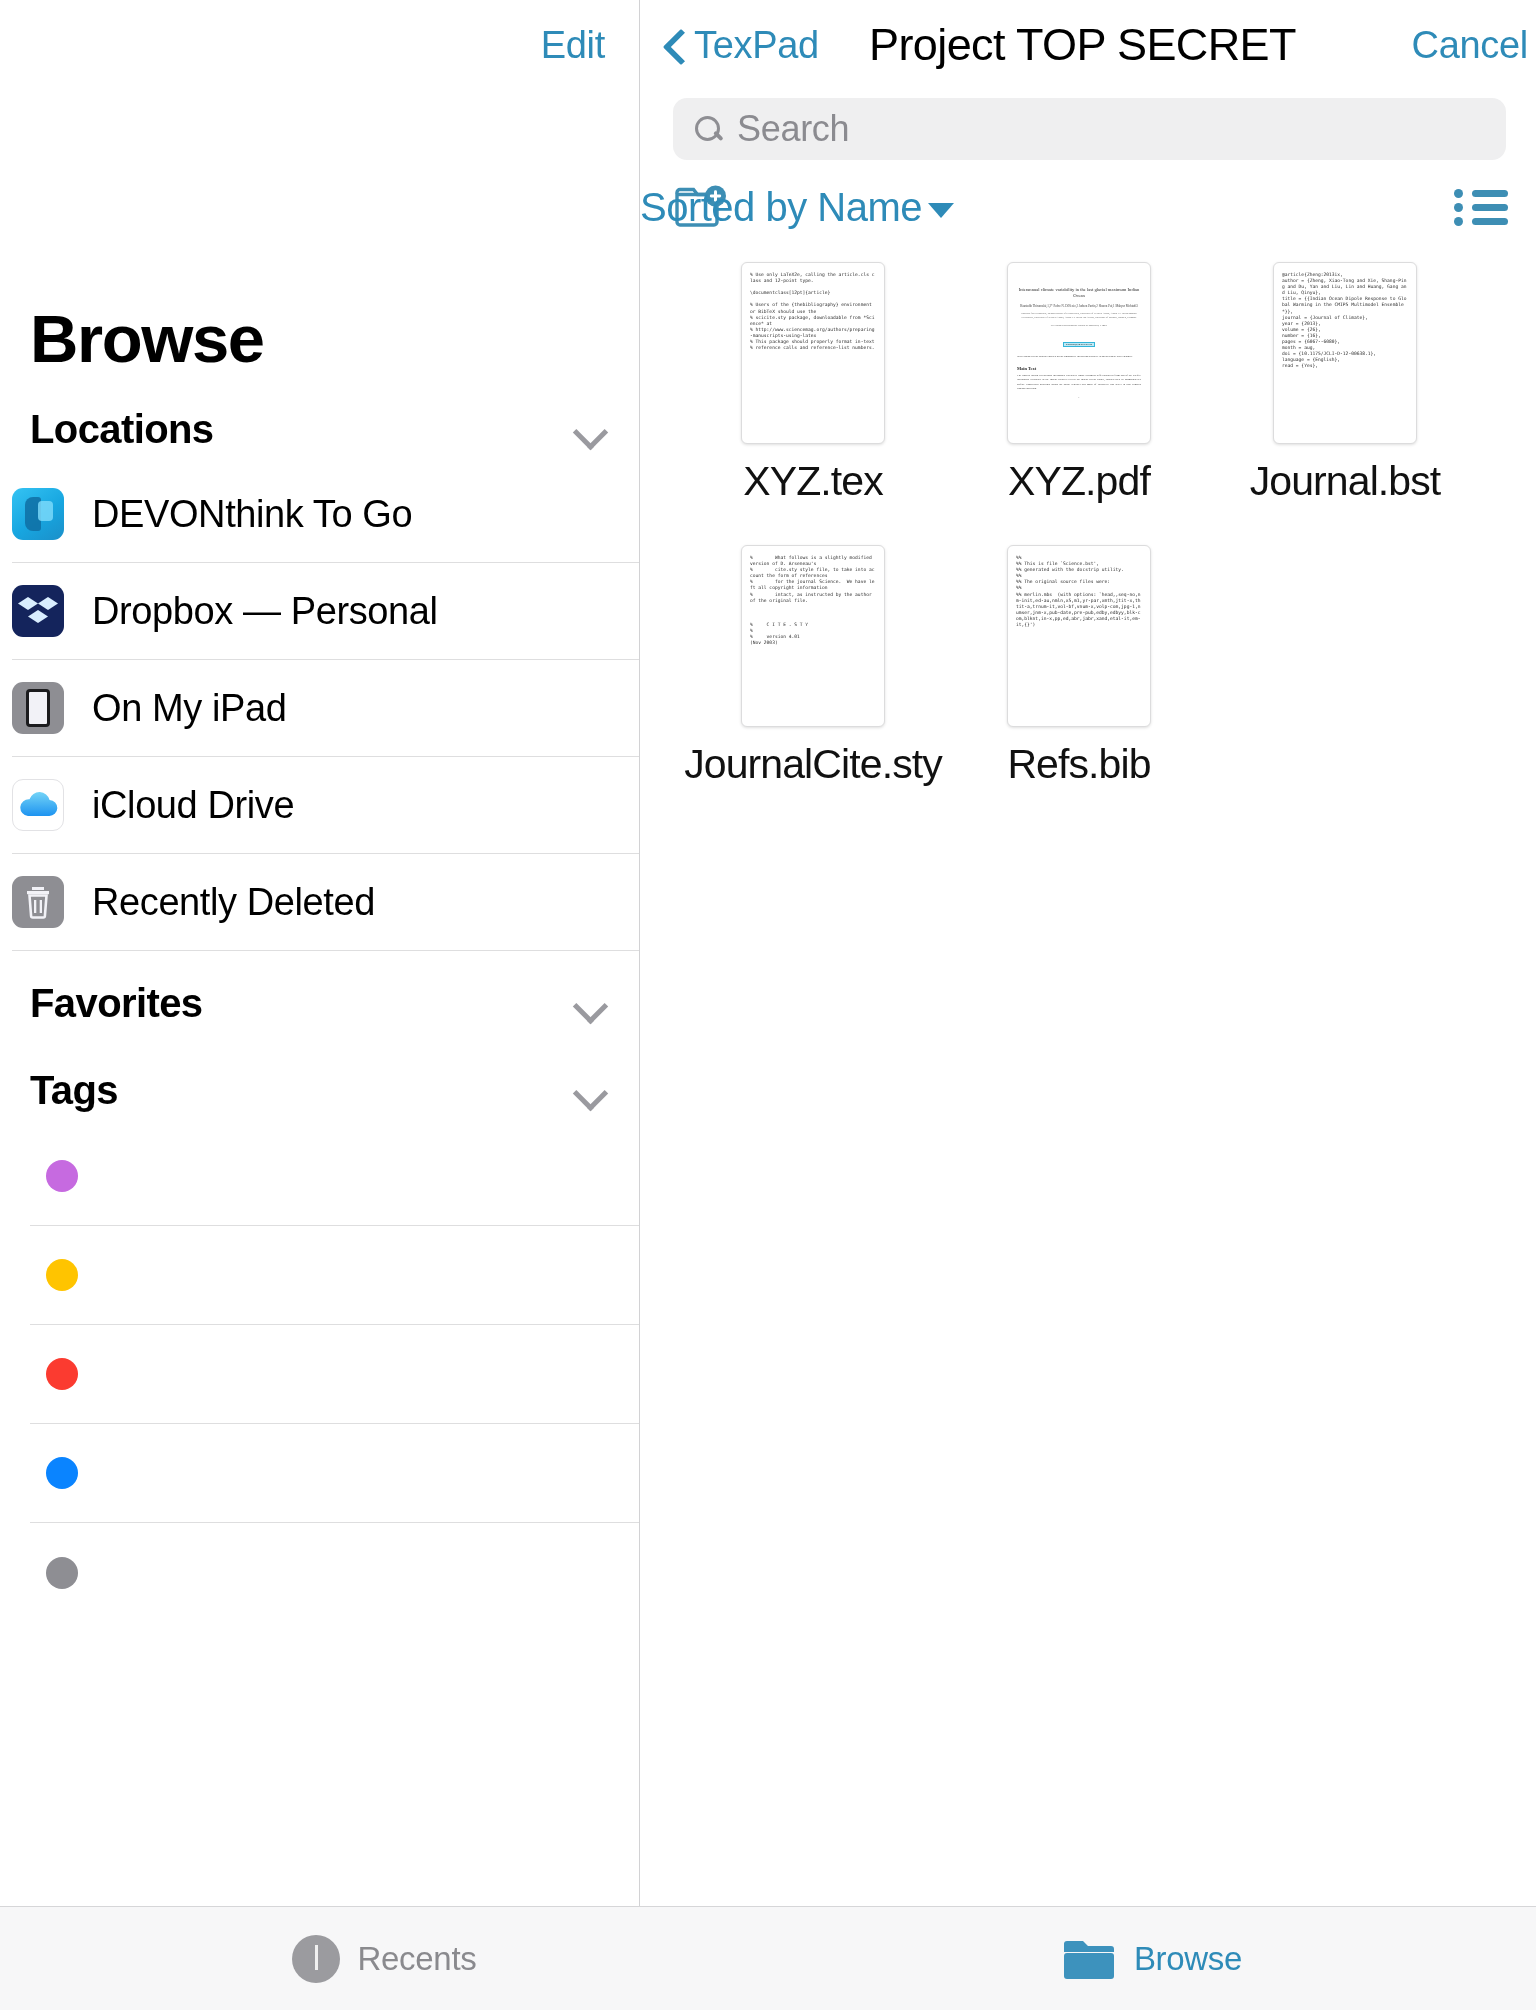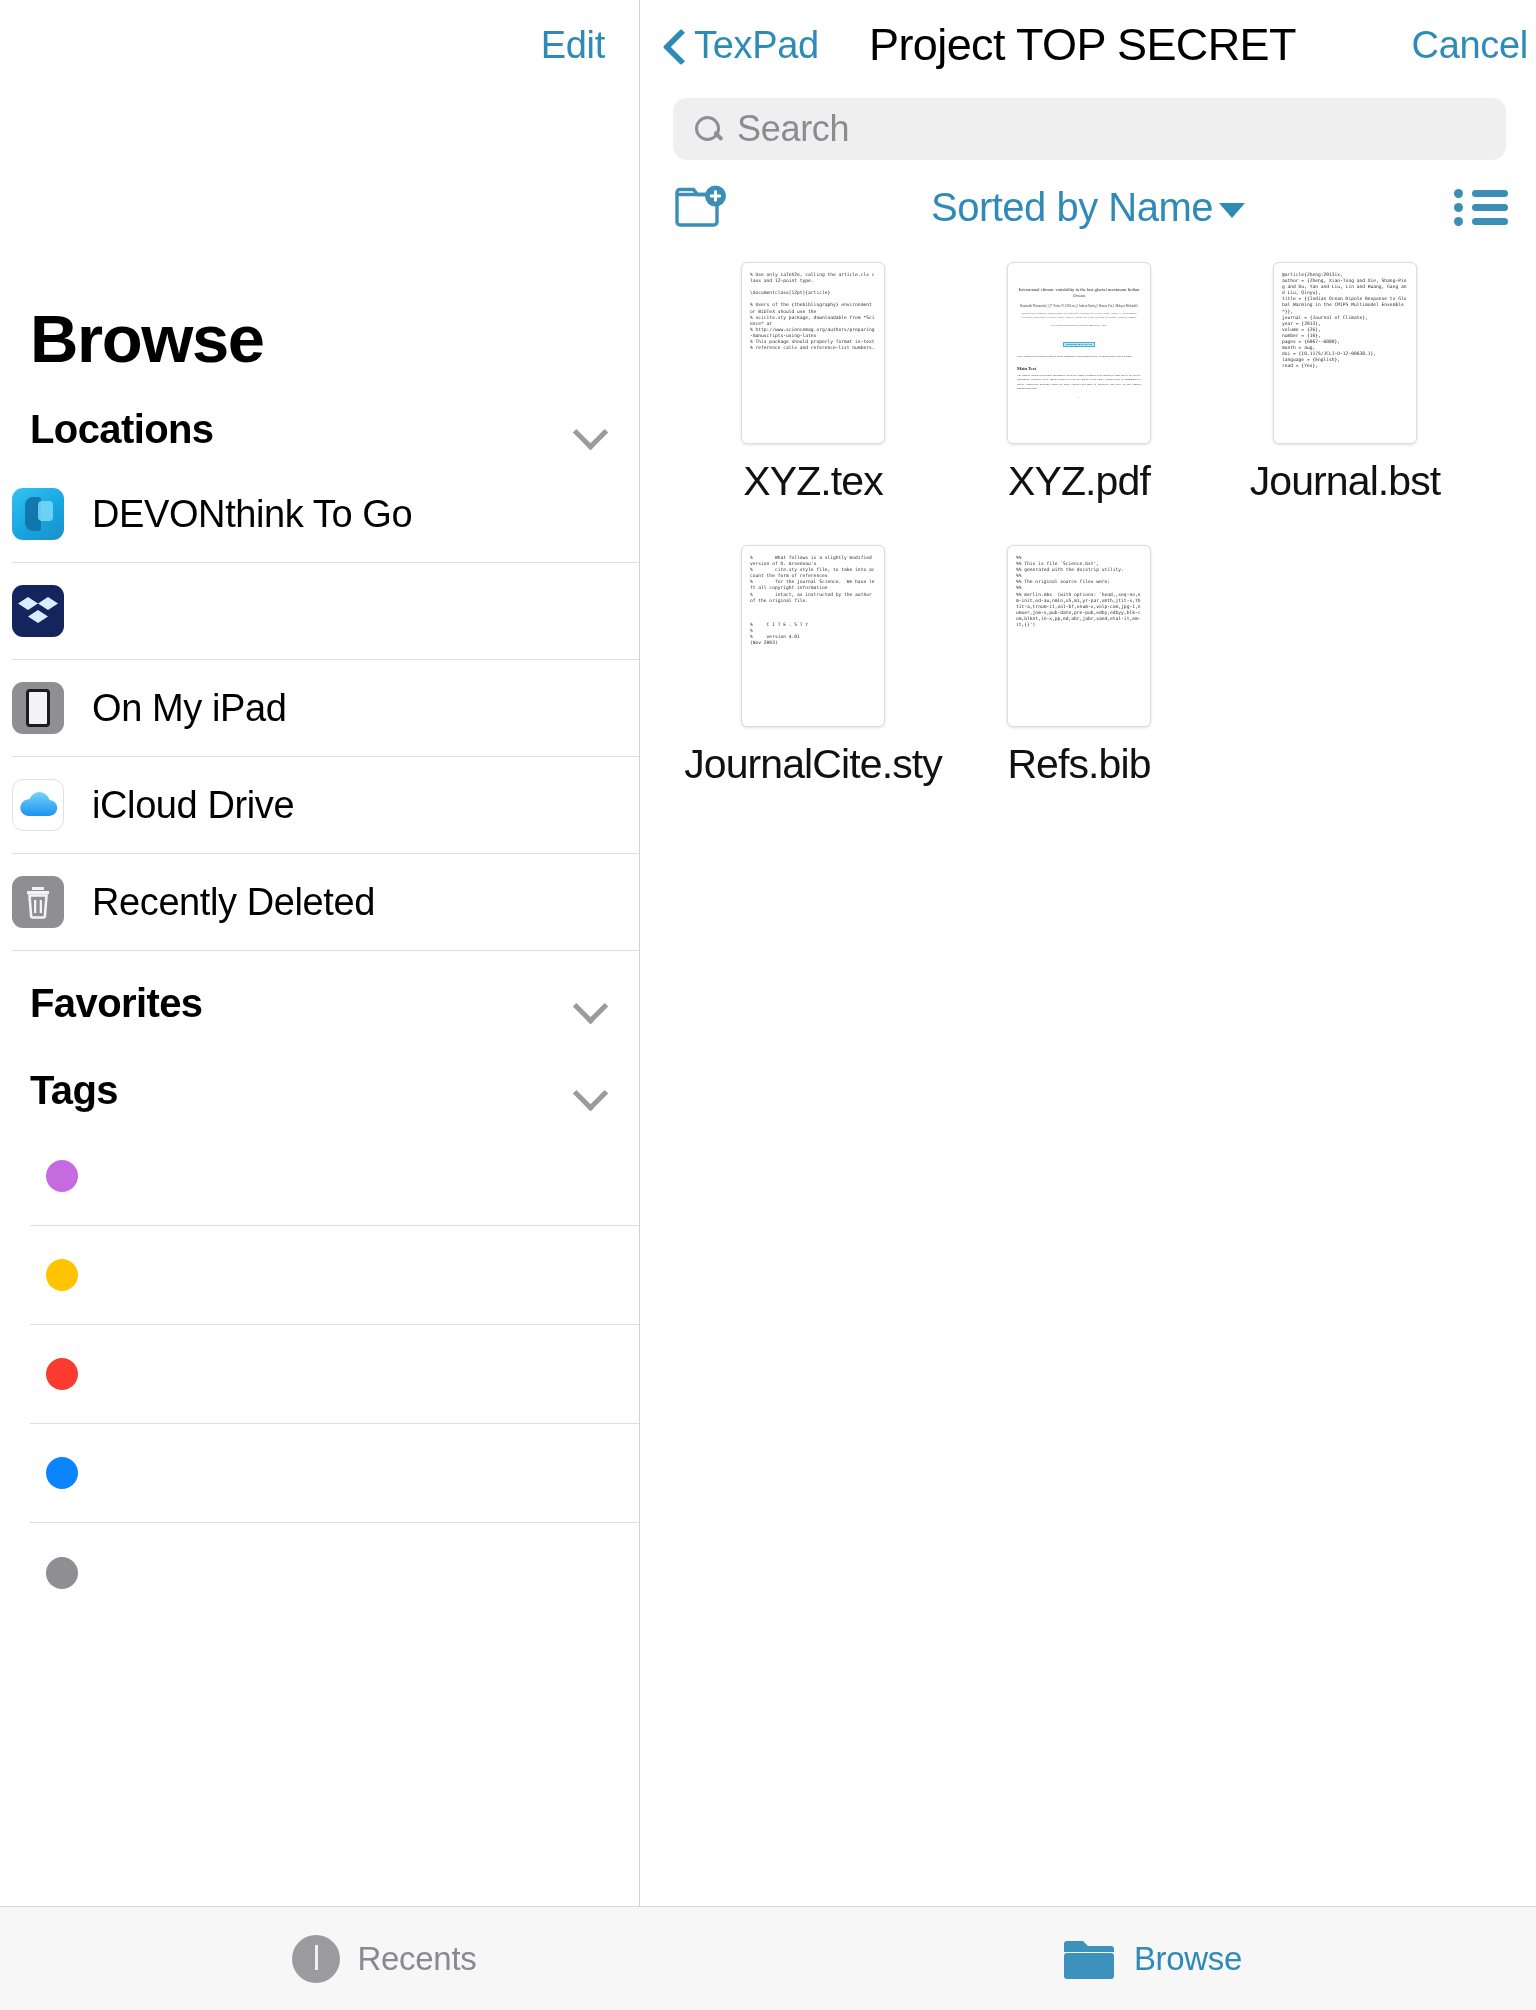--- a/index.html
+++ b/index.html
@@ -115,21 +115,21 @@
   }
   .mag { width: 30px; height: 30px; position:relative; flex:0 0 30px;}
   .mag::before{ content:""; position:absolute; left:2px; top:2px; width:19px; height:19px; border:3.5px solid #8e8e93; border-radius:50%;}
   .mag::after{ content:""; position:absolute; left:20px; top:20px; width:11px; height:3.5px; background:#8e8e93; transform:rotate(45deg); border-radius:2px;}
   .search-ph { font-size: 36px; color: #8b8b90; letter-spacing:-0.3px; }
 
   
   .sortbar { display:flex; align-items:center; height: 94px; padding: 0 34px 0 34px; position:relative;}
   .newfolder { width: 56px; height: 46px; position:relative; cursor:pointer;}
   .sort-center {
-    position:absolute; left:0; right:0; display:flex; align-items:center; justify-content:center; gap:6px;
+    position:absolute; left:0; right:0; display:flex; align-items:center; gap:6px;
     pointer-events:none;
   }
   .sort-lbl { font-size: 40px; color:#2e8bb8; letter-spacing:-0.5px; cursor:pointer; pointer-events:auto;}
   .caret { width:0;height:0;border-left:13px solid transparent;border-right:13px solid transparent;border-top:15px solid #2e8bb8; margin-top:6px;}
   .listview { margin-left:auto; width:48px; height:40px; position:relative; cursor:pointer; z-index:2;}
   .listview .lrow { position:absolute; display:flex; align-items:center; gap:9px; left:0; }
   .listview .lrow i { width:9px;height:9px;border-radius:50%; background:#3d8eb4; display:block;}
   .listview .lrow b { width:36px;height:7px;border-radius:4px; background:#3d8eb4; display:block;}
 
   
@@ -207,20 +207,21 @@
           <div class="ic ic-drop">
             <svg class="dbx" viewBox="0 0 52 52">
               <g fill="#d9eeff">
                 <polygon points="16,12 26,18.5 16,25 6,18.5"></polygon>
                 <polygon points="36,12 46,18.5 36,25 26,18.5"></polygon>
                 <polygon points="16,31.5 26,25 36,31.5 26,38"></polygon>
                 <polygon points="16,41 26,34.5 36,41 26,46.5" opacity="0"></polygon>
               </g>
             </svg>
           </div>
+          <div class="loc-label">Dropbox — Personal</div>
         </div>
 
         <div class="loc-row">
           <div class="ic ic-ipad">
               <div class="dev"></div>
             </div>
           <div class="loc-label">On My iPad</div>
         </div>
 
         <div class="loc-row">

